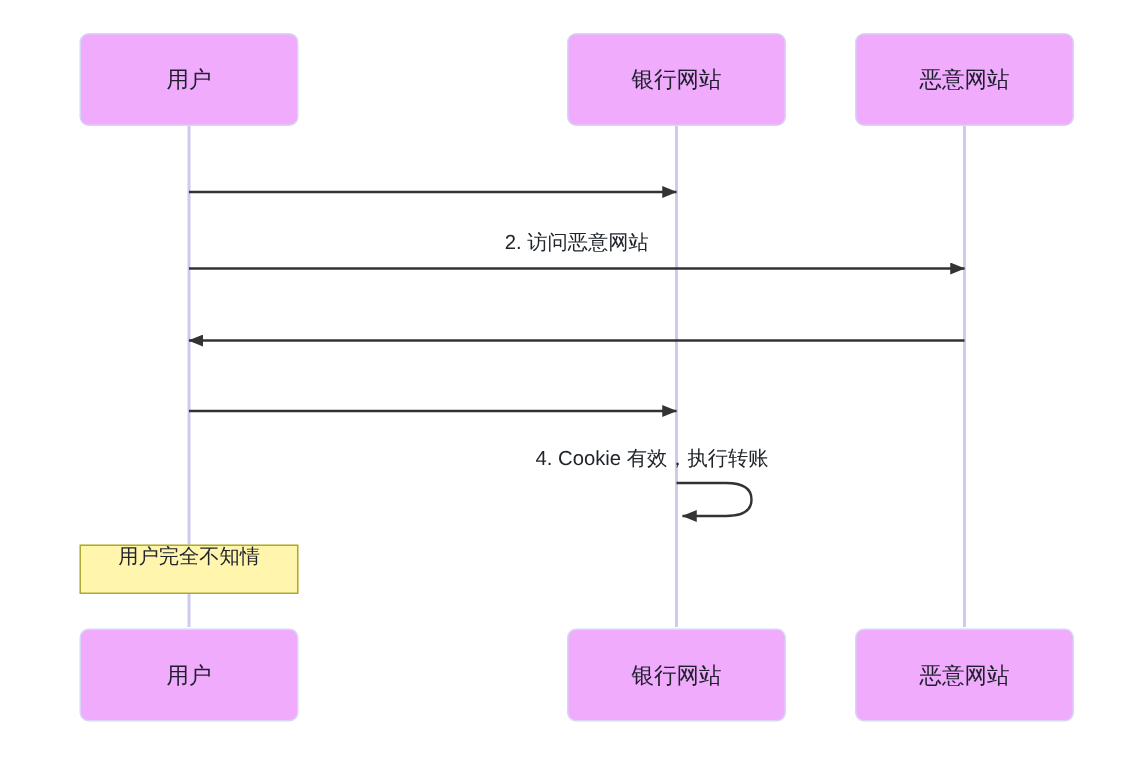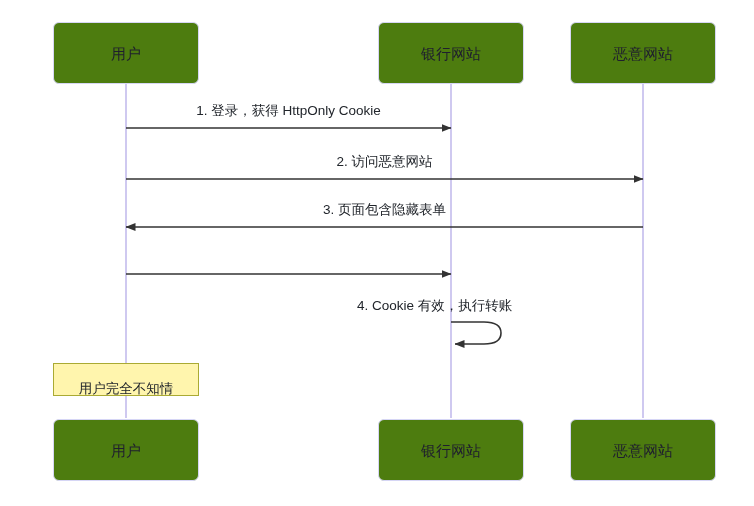--- a/index.html
+++ b/index.html
@@ -16,21 +16,21 @@
   }
   #diagram {
     position: absolute;
     inset: 0;
     width: 754px;
     height: 506px;
   }
   .participant-box {
     position: absolute;
     box-sizing: border-box;
-    background: #4d7c0f;
+    background: #f0abfc;
     border: 1px solid #D6D6F5;
     border-radius: 6px;
     display: flex;
     align-items: center;
     justify-content: center;
     z-index: 3;
   }
   .participant-label {
     font-size: 15px;
     color: #1f1f2e;
@@ -52,21 +52,21 @@
     text-align: center;
     z-index: 4;
     line-height: 1;
   }
   .note-box {
     position: absolute;
     box-sizing: border-box;
     background: #FFF5AD;
     border: 1px solid #AAAA33;
     display: flex;
-    align-items: flex-end;
+    align-items: flex-start;
     justify-content: center;
     z-index: 5;
   }
   .note-label {
     font-size: 13.5px;
     color: #21252b;
     white-space: nowrap;
     line-height: 1;
   }
   svg.arrows {
@@ -112,25 +112,23 @@
 
     <line x1="126" y1="179" x2="643" y2="179" stroke="#333333" stroke-width="1.6" marker-end="url(#arrowR)"></line>
 
     <line x1="643" y1="227" x2="126" y2="227" stroke="#333333" stroke-width="1.6" marker-end="url(#arrowL)"></line>
 
     <line x1="126" y1="274" x2="451" y2="274" stroke="#333333" stroke-width="1.6" marker-end="url(#arrowR)"></line>
 
     <path d="M451,322 L484,322 Q501,322 501,333 Q501,344 484,344 L455,344" fill="none" stroke="#333333" stroke-width="1.6" marker-end="url(#arrowL)"></path>
   </svg>
 
-  <div class="msg-label" style="left:126px; top:104px; width:325px;">1. 登录，获得 HttpOnly Cookie</div>
 
   <div class="msg-label" style="left:126px; top:155px; width:517px;">2. 访问恶意网站</div>
 
-  <div class="msg-label" style="left:126px; top:203px; width:517px;">3. 页面包含隐藏表单</div>
 
 
   <div class="msg-label" style="left:357px; top:299px; width:190px; text-align:left;">4. Cookie 有效，执行转账</div>
 
   <div class="note-box" style="left:53px; top:363px; width:146px; height:33px;">
     <span class="note-label">用户完全不知情</span>
   </div>
 
   <div class="participant-box" style="left:53px; top:419px; width:146px; height:62px;">
     <span class="participant-label">用户</span>

